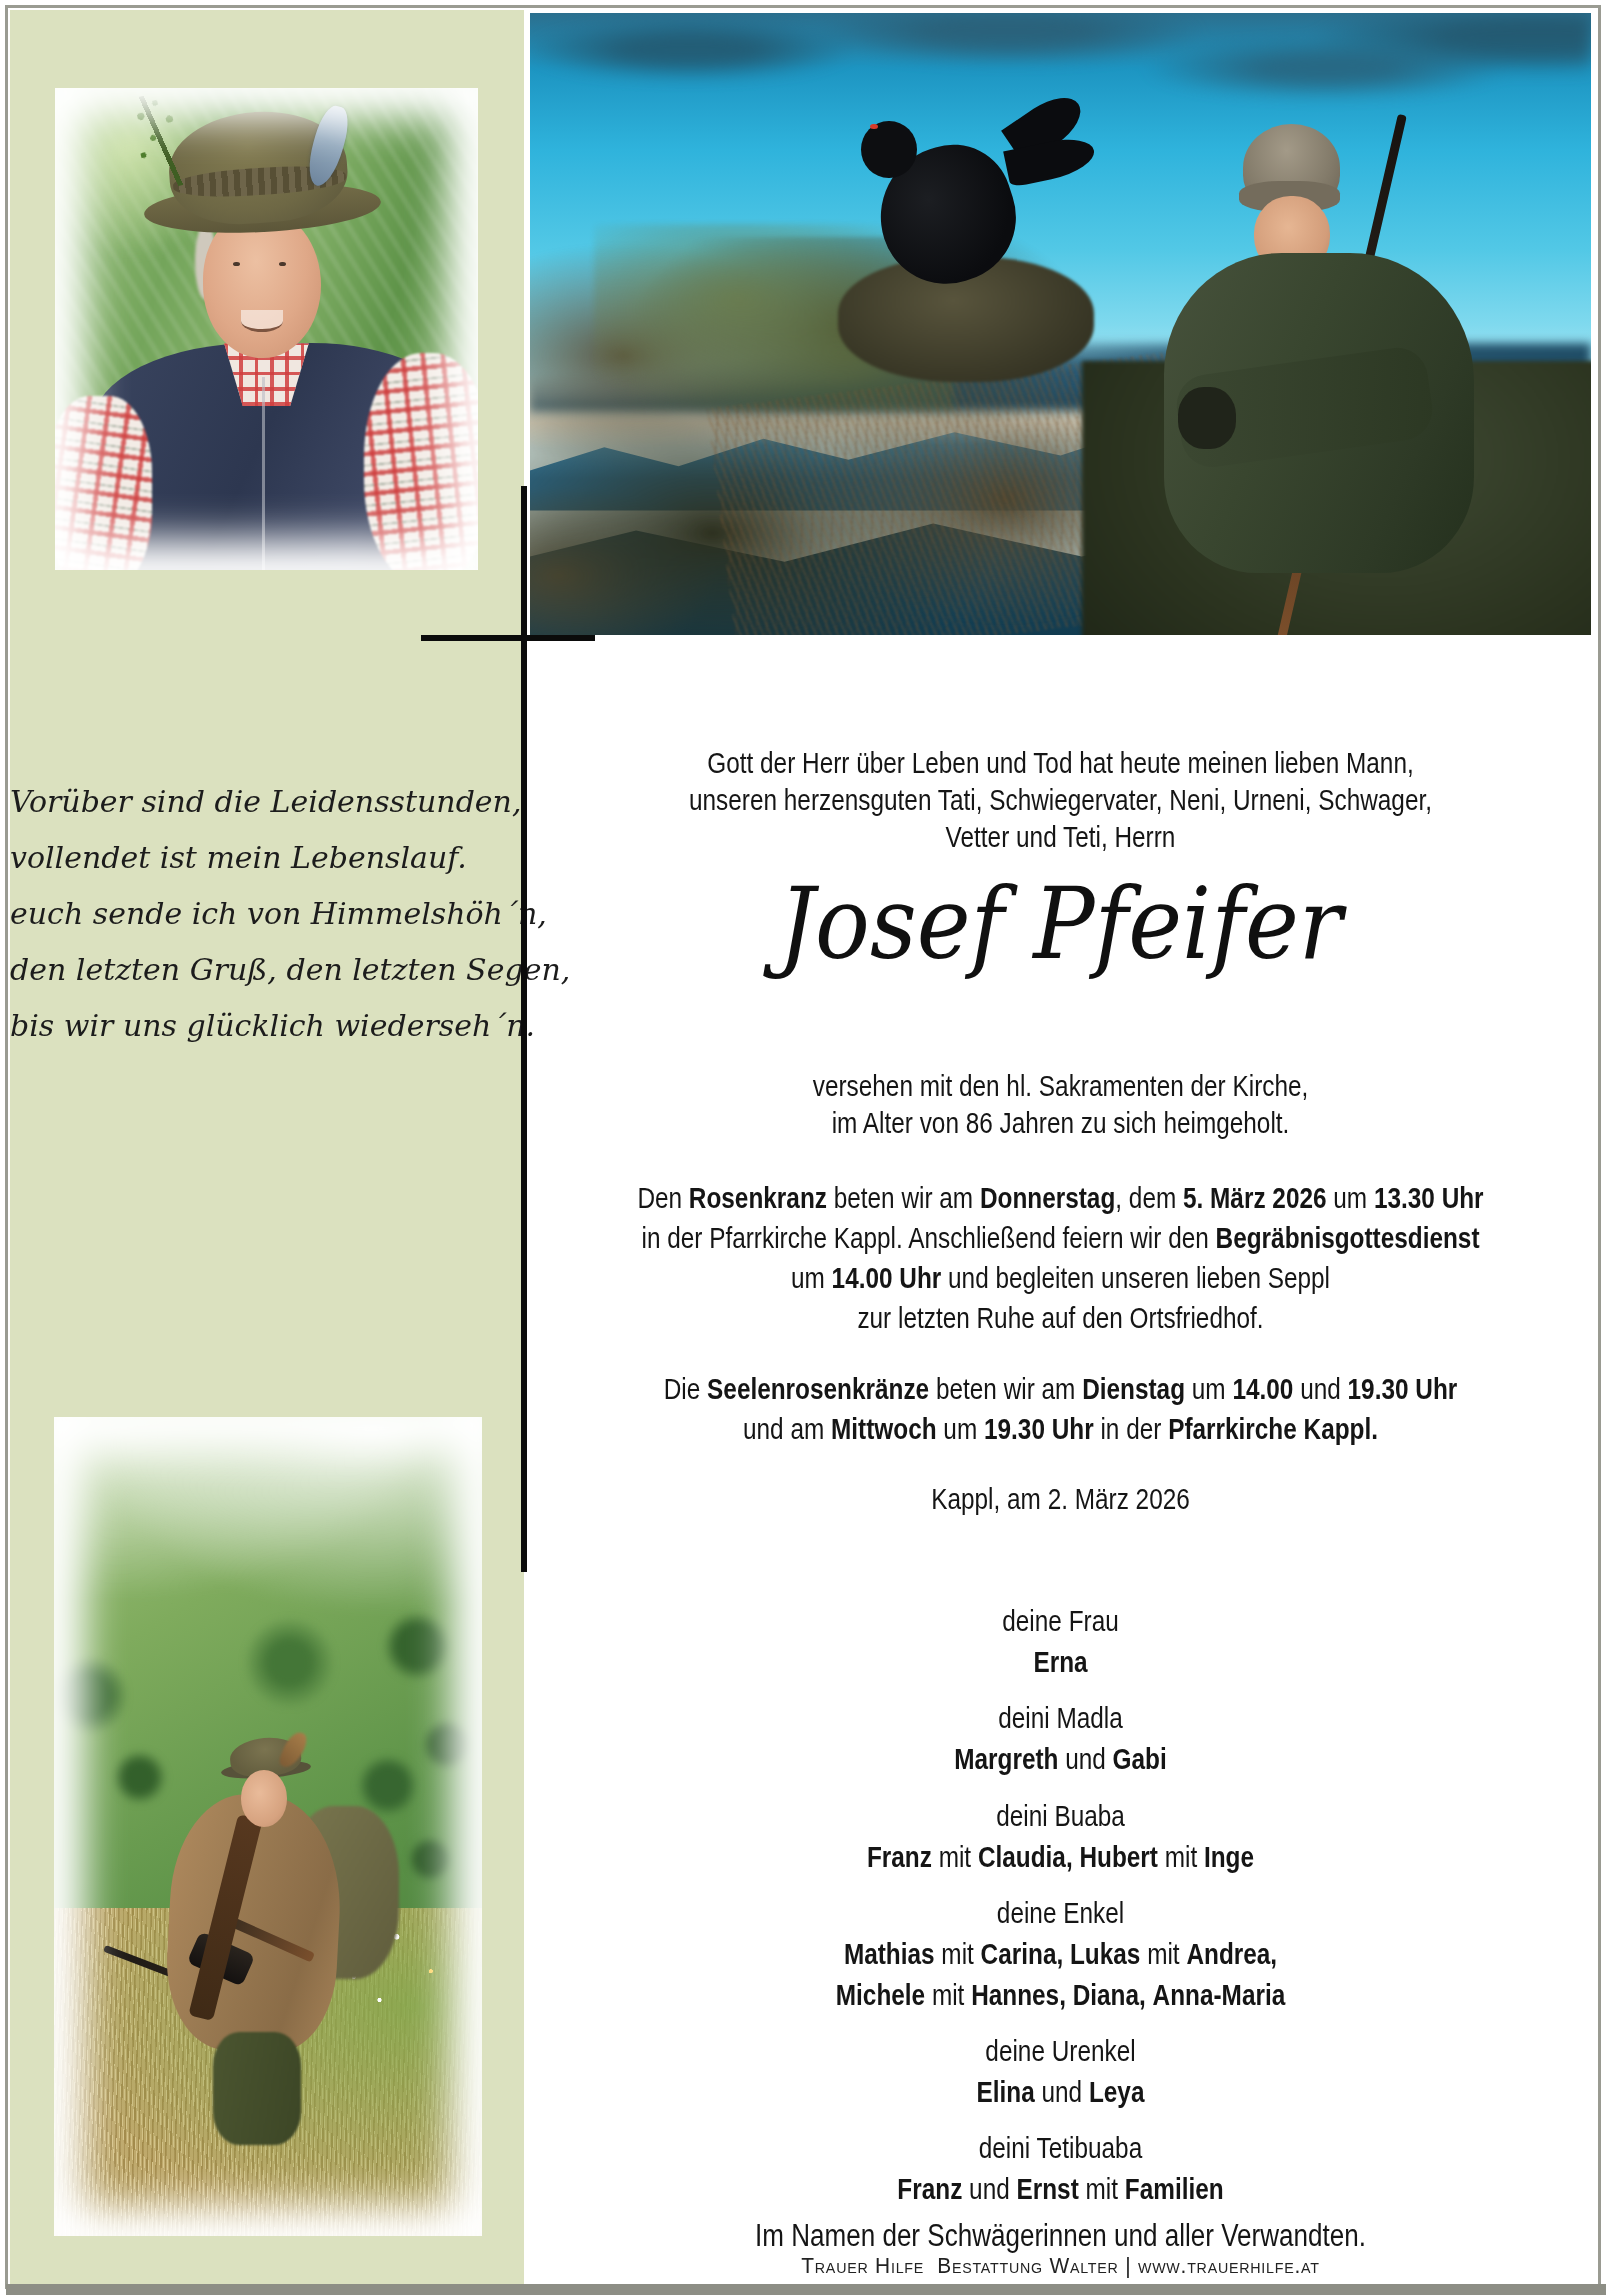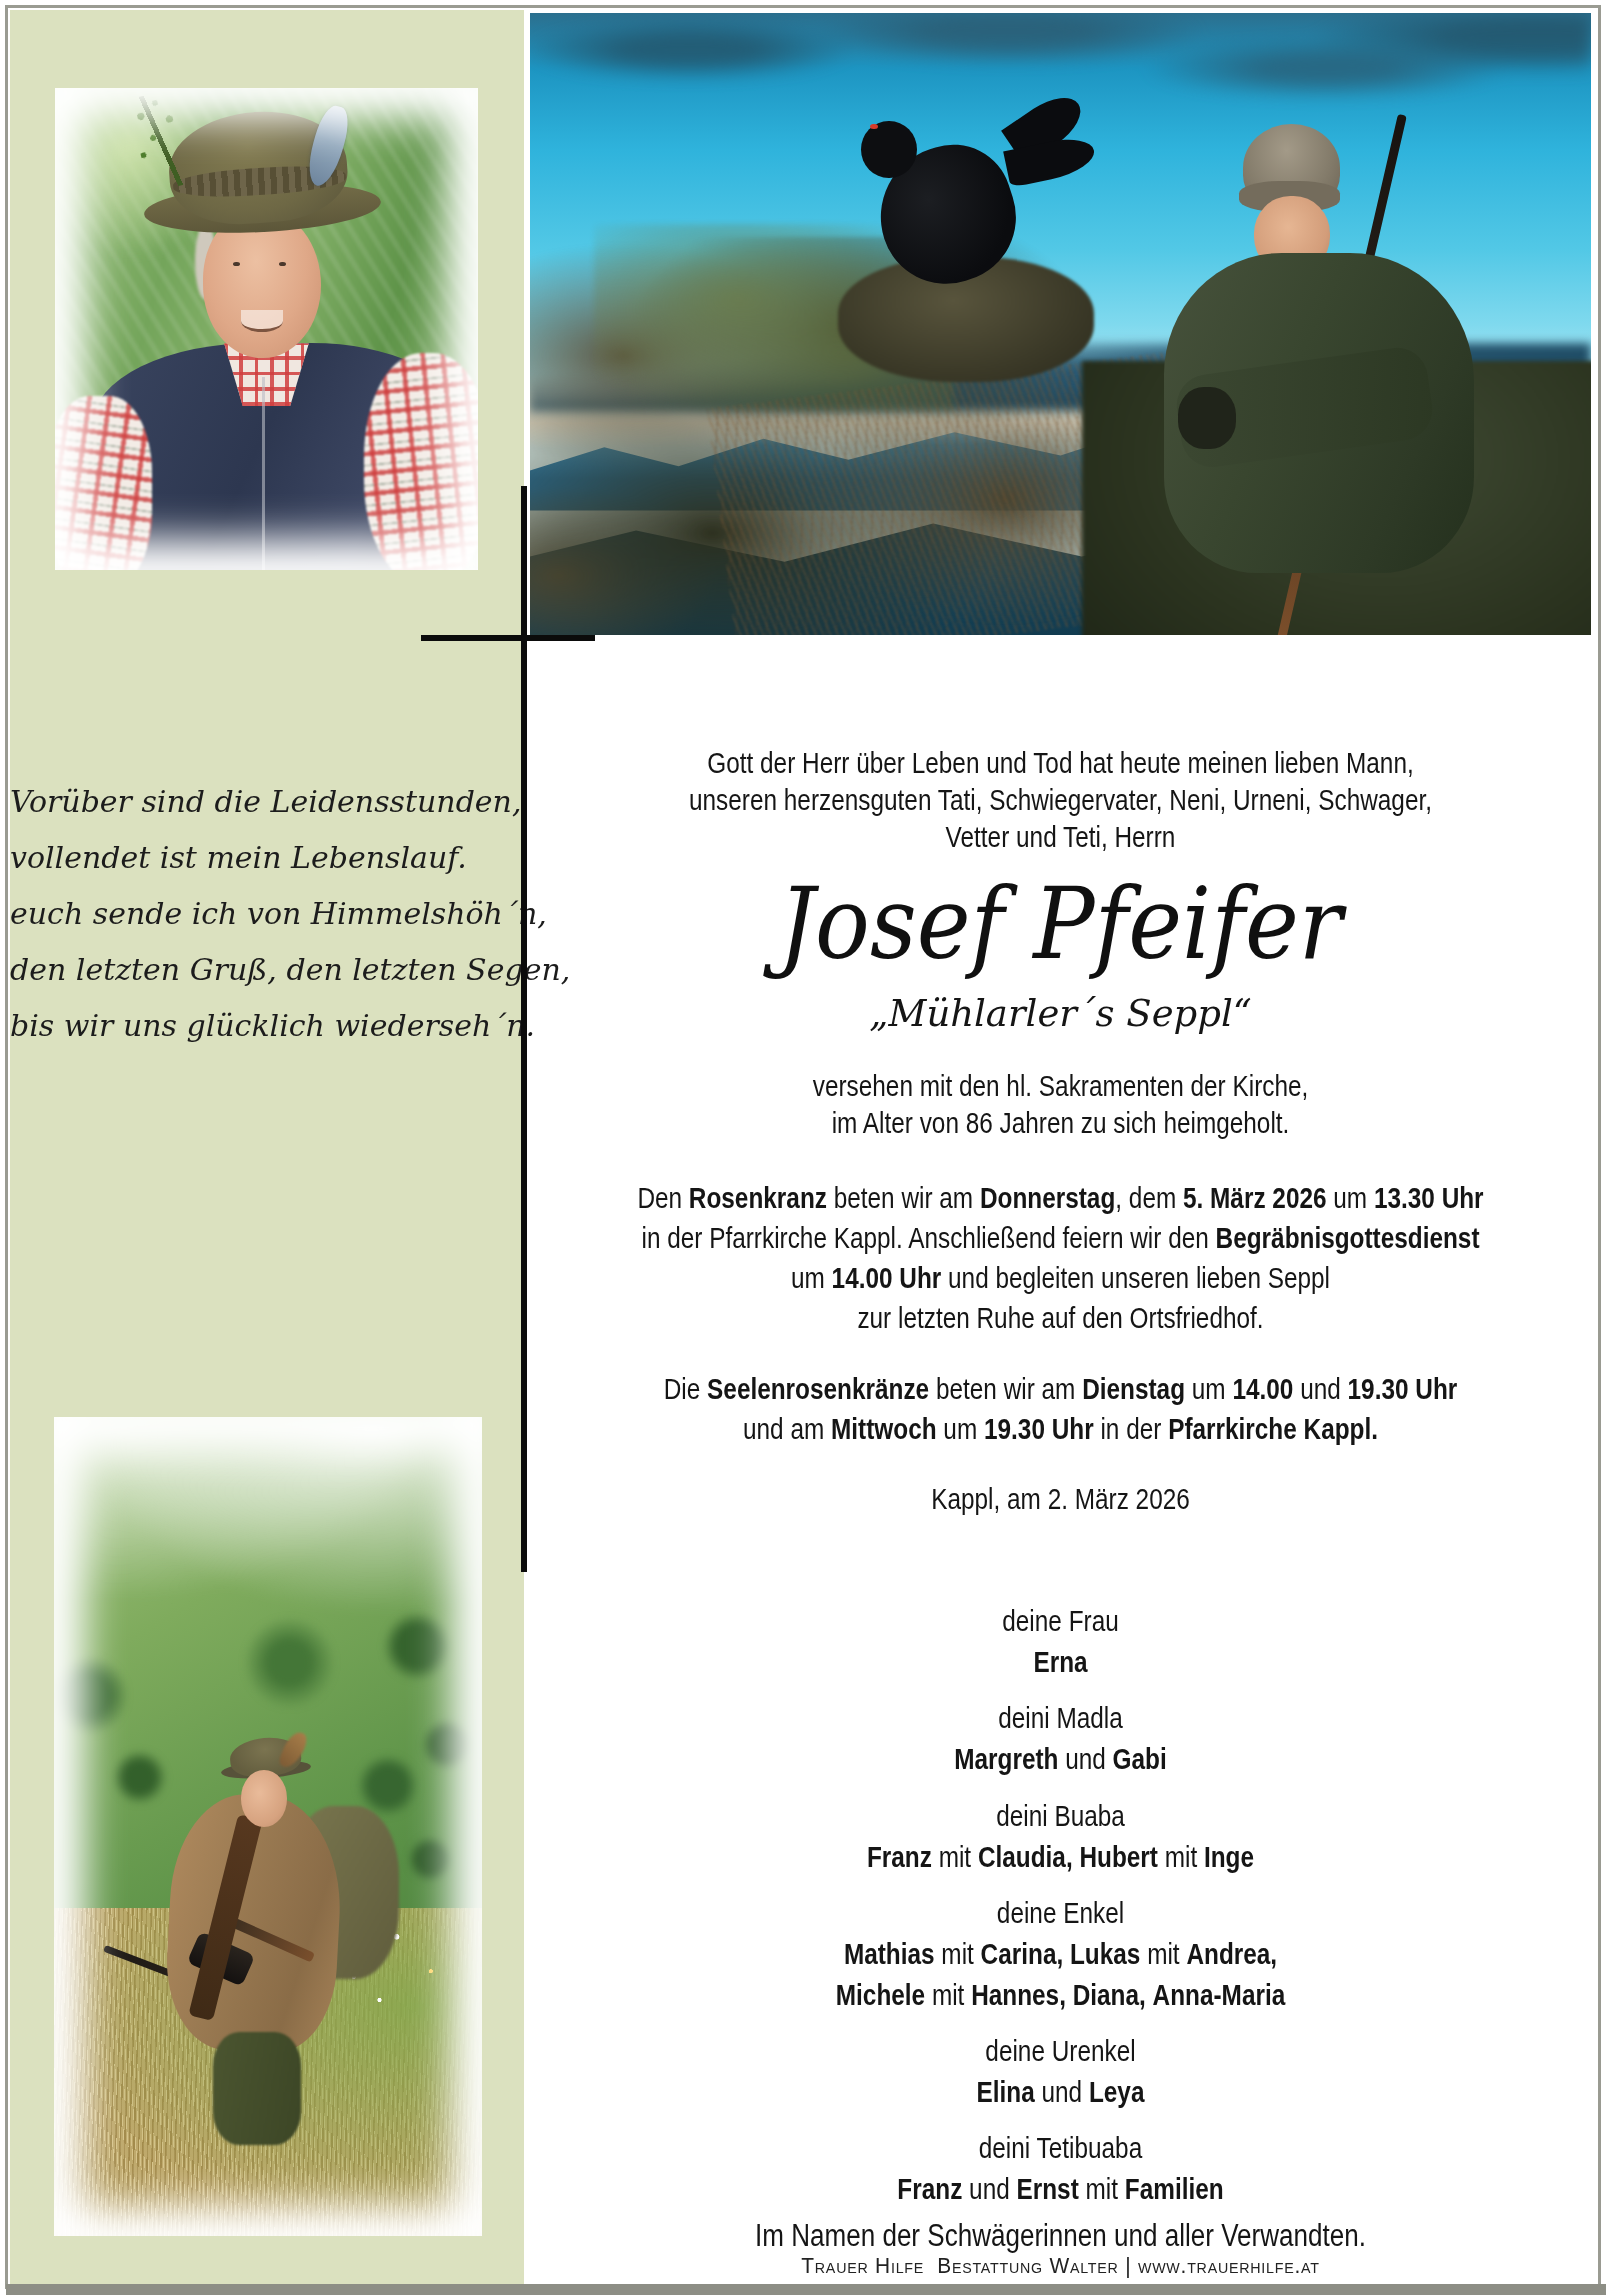--- a/index.html
+++ b/index.html
@@ -259,21 +259,20 @@
   <div class="cross-v"></div>
   <div class="cross-h"></div>
 
   <div class="txt intro cond">
       <div class="line">Gott der Herr über Leben und Tod hat heute meinen lieben Mann,</div>
       <div class="line">unseren herzensguten Tati, Schwiegervater, Neni, Urneni, Schwager,</div>
       <div class="line">Vetter und Teti, Herrn</div>
     </div>
 
   <div class="txt name">Josef Pfeifer</div>
-  <div class="txt nickname">„Mühlarler´s Seppl“</div>
 
   <div class="txt sacr cond">
       <div class="line">versehen mit den hl. Sakramenten der Kirche,</div>
       <div class="line">im Alter von 86 Jahren zu sich heimgeholt.</div>
     </div>
 
   <div class="txt rosary cond">
       <div class="line"><span>Den </span><span class="b">Rosenkranz</span><span> beten wir am </span><span class="b">Donnerstag</span><span>, dem </span><span class="b">5. März 2026</span><span> um </span><span class="b">13.30 Uhr</span></div>
       <div class="line"><span>in der Pfarrkirche Kappl. Anschließend feiern wir den </span><span class="b">Begräbnisgottesdienst</span></div>
       <div class="line"><span>um </span><span class="b">14.00 Uhr</span><span> und begleiten unseren lieben Seppl</span></div>

